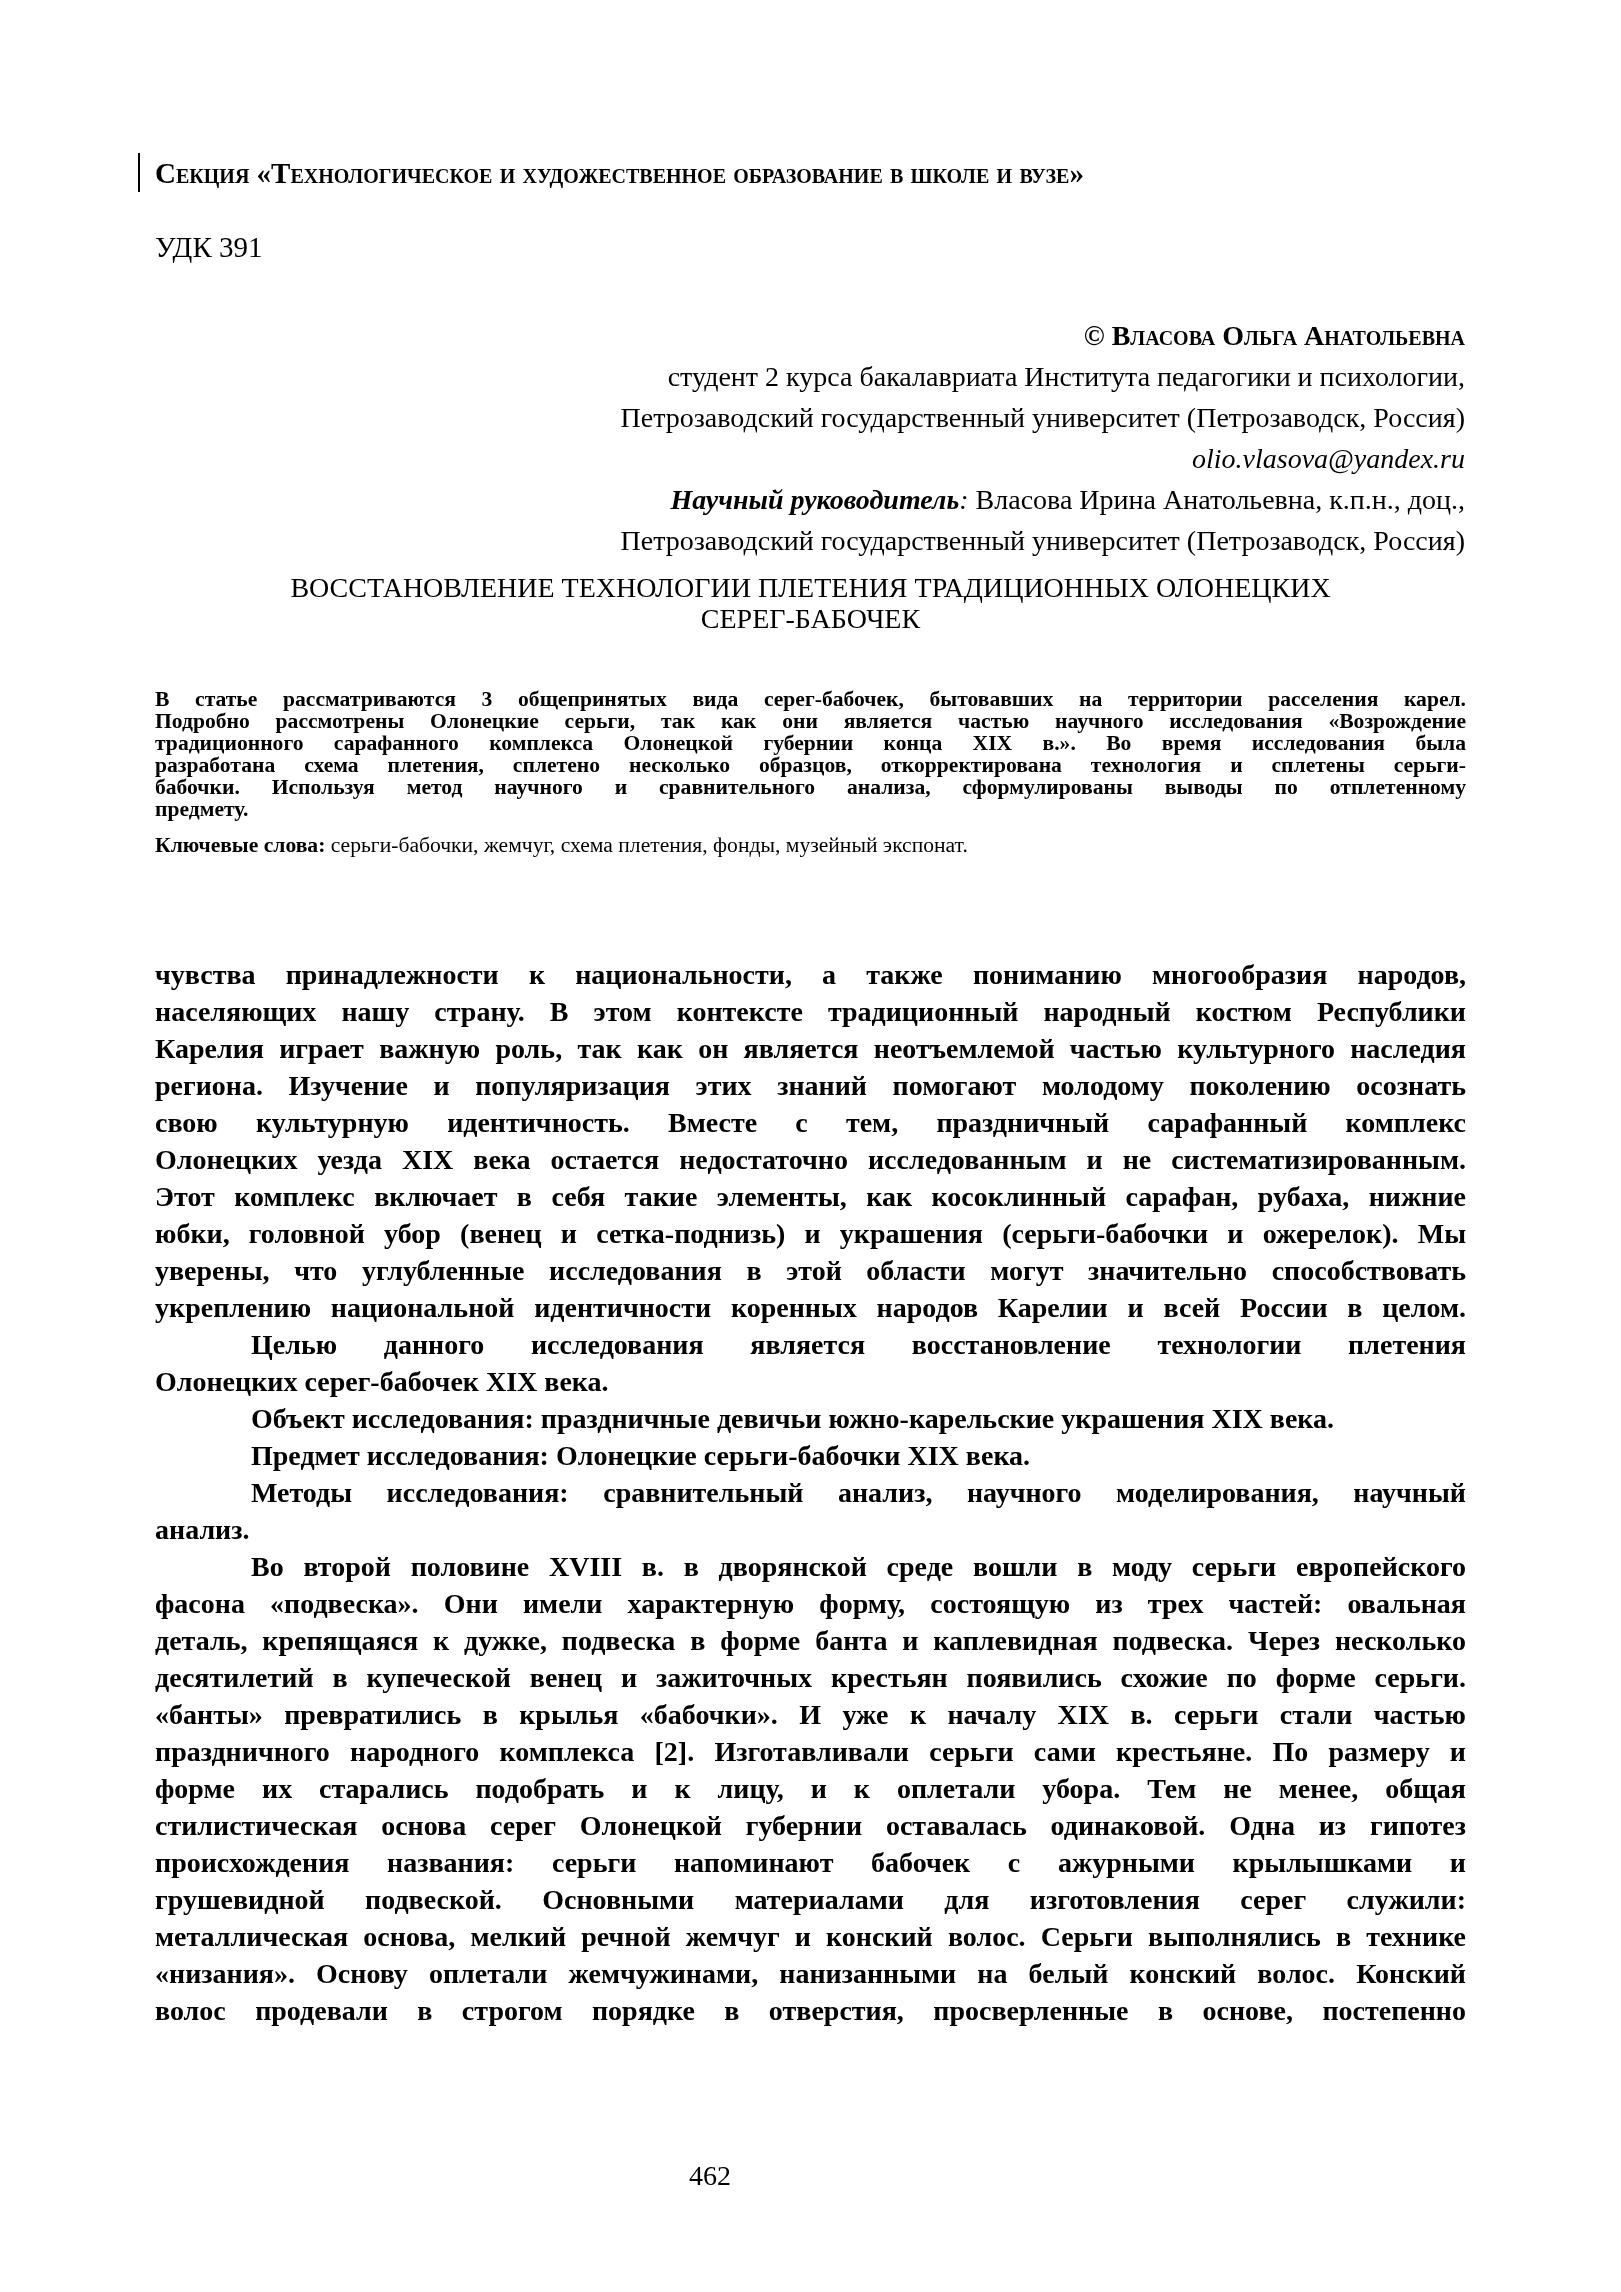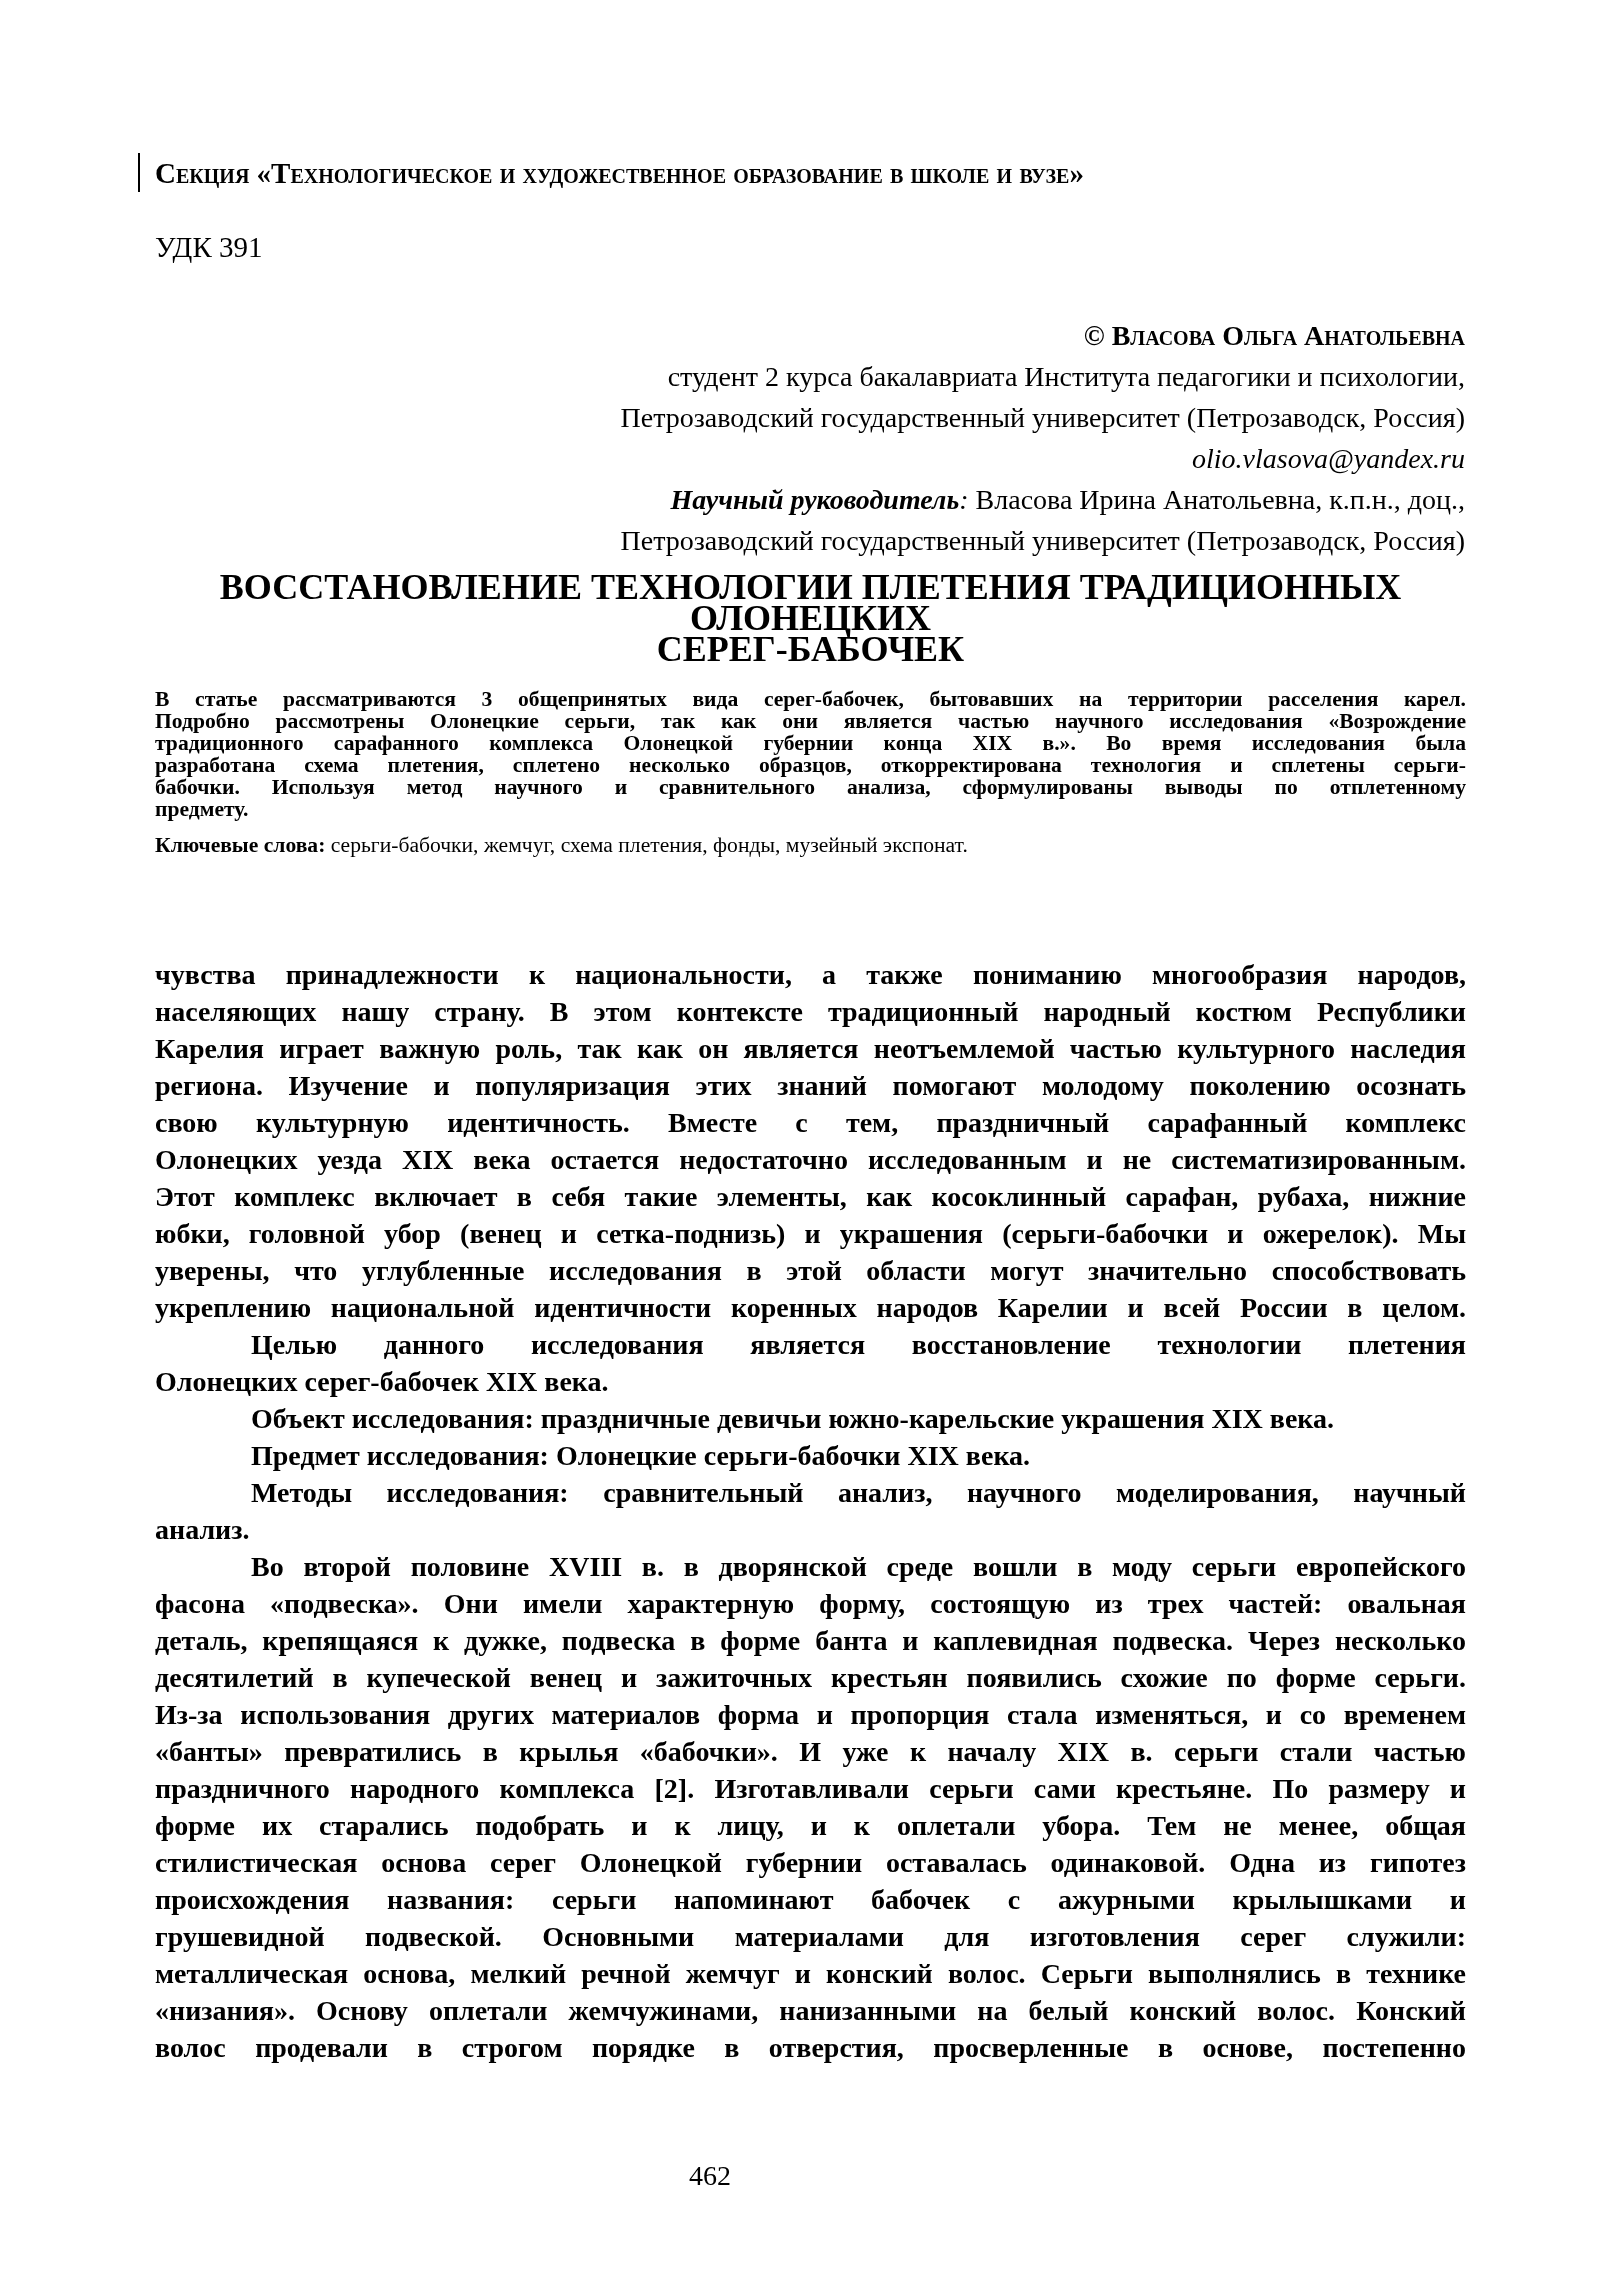--- a/index.html
+++ b/index.html
@@ -8,21 +8,21 @@
   .abs { position: absolute; white-space: nowrap; }
   .margin-bar { position: absolute; left: 138px; top: 153px; width: 2px; height: 39px; background: #000; }
   .section-header { left: 155px; top: 157px; font-size: 29px; font-weight: bold; font-variant: small-caps; line-height: 33px; }
   .udk { left: 155px; top: 231px; font-size: 29px; line-height: 33px; }
   .author-block { position: absolute; right: 156px; top: 309px; text-align: right; font-size: 28px; line-height: 29px; }
   .author-block div { white-space: nowrap; margin-top: 12px; }
   .author-name { font-weight: bold; font-variant: small-caps; }
   .email { font-style: italic; }
   .advisor-label { font-weight: bold; font-style: italic; }
   .title { position: absolute; left: 155px; width: 1311px; top: 572px; text-align: center;
-           font-weight: bold; font-size: 36px; line-height: 31px; }
+           font-weight: normal; font-size: 28px; line-height: 31px; }
   .abstract { position: absolute; left: 155px; width: 1311px; top: 688px; font-size: 21.6px; line-height: 22px; }
   .line { display: block; text-align: justify; text-align-last: justify; white-space: nowrap; font-weight: bold; }
   .line.last { text-align-last: left; }
   .keywords { position: absolute; left: 155px; top: 834px; font-size: 21.6px; line-height: 23.5px; white-space: nowrap; text-align: center; }
   .keywords b { font-weight: bold; }
   .body-text { position: absolute; left: 155px; width: 1311px; top: 956px; font-size: 28px; line-height: 37px; }
   .body-text .line { white-space: normal; height: 37px; overflow: hidden; }
   .indent { padding-left: 96px; }
   .page-number { position: absolute; left: 0; width: 1420px; top: 2160px; text-align: center; font-size: 28px; line-height: 31px; }
 </style>
@@ -74,21 +74,20 @@
   <span class="line indent">Целью данного исследования является восстановление технологии плетения</span>
   <span class="line last">Олонецких серег-бабочек XIX века.</span>
   <span class="line indent last">Объект исследования: праздничные девичьи южно-карельские  украшения XIX века.</span>
   <span class="line indent last">Предмет исследования: Олонецкие серьги-бабочки XIX века.</span>
   <span class="line indent">Методы исследования: сравнительный анализ, научного моделирования, научный</span>
   <span class="line last">анализ.</span>
   <span class="line indent">Во второй половине XVIII в. в дворянской среде вошли в моду серьги европейского</span>
   <span class="line">фасона «подвеска». Они имели характерную форму, состоящую из трех частей: овальная</span>
   <span class="line">деталь, крепящаяся к дужке, подвеска в форме банта и каплевидная подвеска. Через несколько</span>
   <span class="line">десятилетий в купеческой венец и зажиточных крестьян появились схожие по форме серьги.</span>
-  <span class="line">Из-за использования других материалов форма и пропорция стала изменяться, и со временем</span>
   <span class="line">«банты» превратились в крылья «бабочки». И уже к началу XIX в. серьги стали частью</span>
   <span class="line">праздничного народного комплекса [2]. Изготавливали серьги сами крестьяне. По размеру и</span>
   <span class="line">форме их старались подобрать и к лицу, и к оплетали убора. Тем не менее, общая</span>
   <span class="line">стилистическая основа серег Олонецкой губернии оставалась одинаковой. Одна из гипотез</span>
   <span class="line">происхождения названия: серьги напоминают бабочек с ажурными крылышками и</span>
   <span class="line">грушевидной подвеской. Основными материалами для изготовления серег служили:</span>
   <span class="line">металлическая основа, мелкий речной жемчуг и конский волос. Серьги выполнялись в технике</span>
   <span class="line">«низания». Основу оплетали жемчужинами, нанизанными на белый конский волос. Конский</span>
   <span class="line">волос продевали в строгом порядке в отверстия, просверленные в основе, постепенно</span>
 </div>

